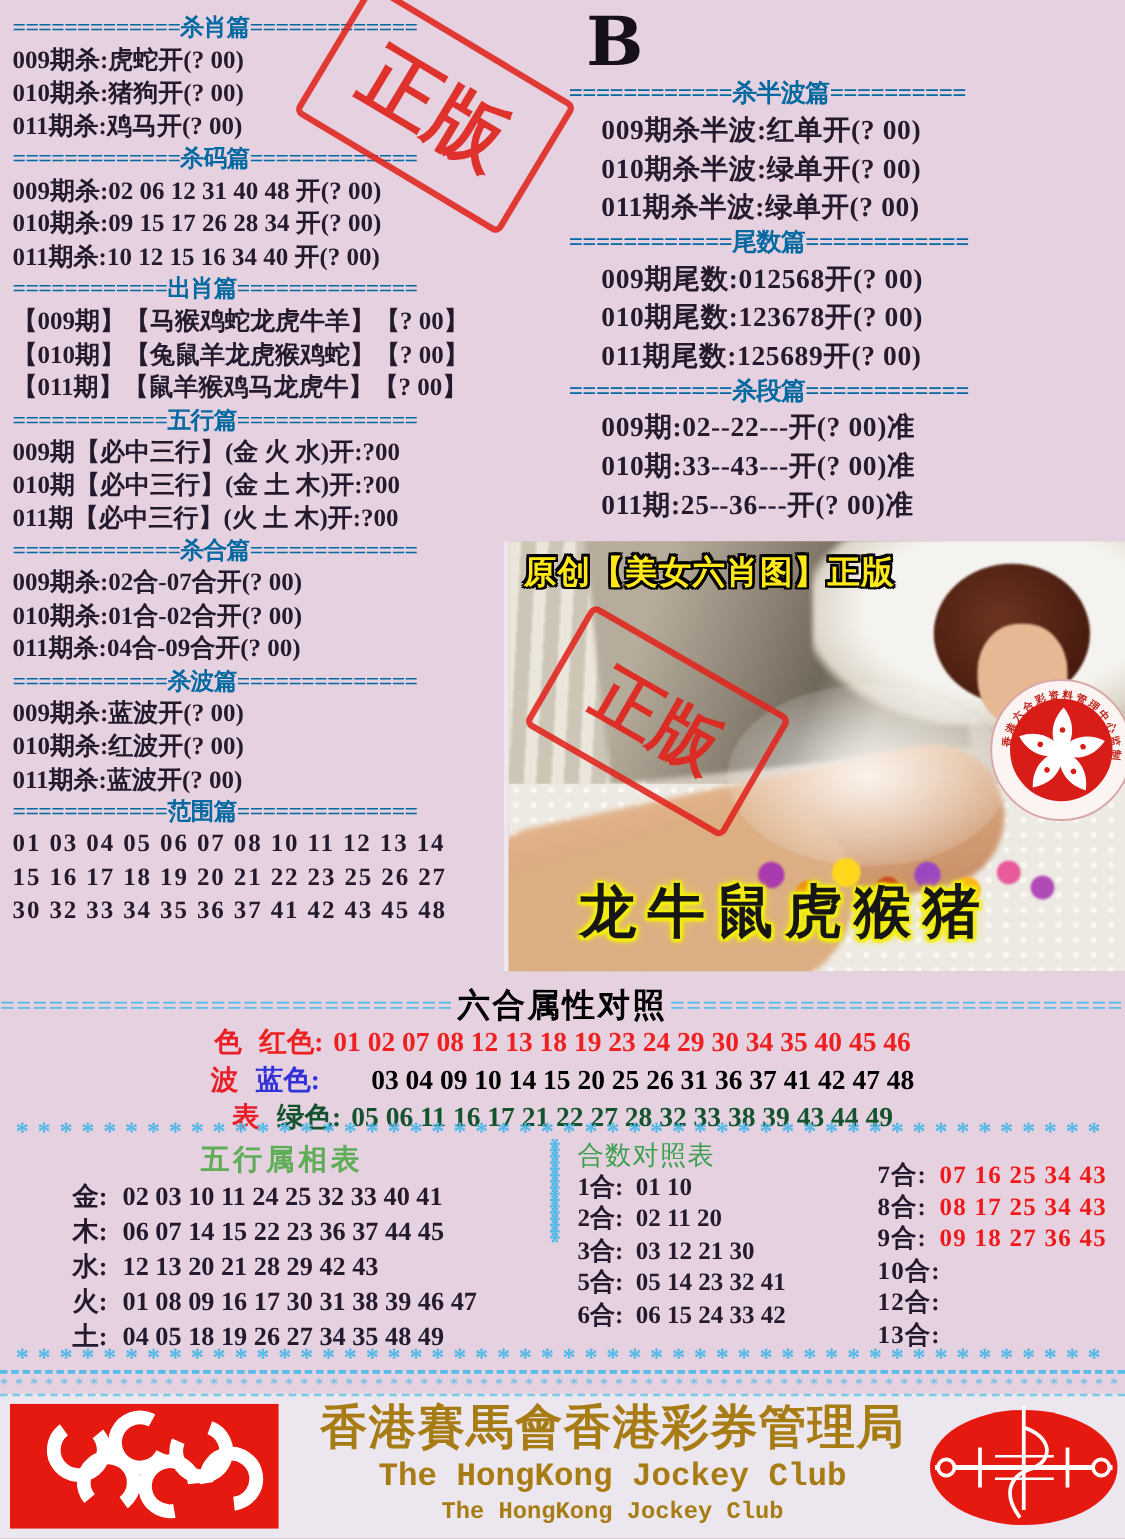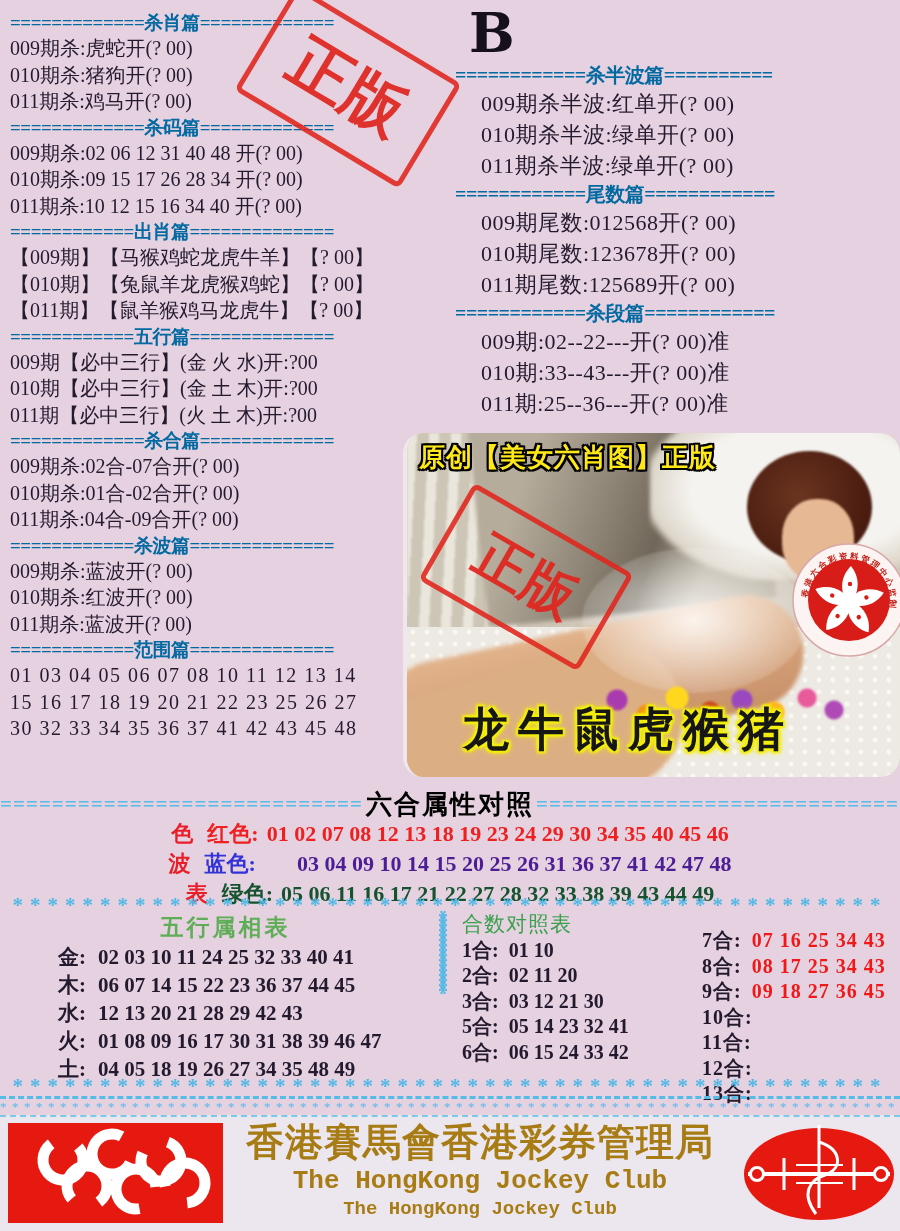--- a/index.html
+++ b/index.html
@@ -6,37 +6,37 @@
   body { background:#888; }
   .sheet {
     position:relative; width:900px; height:1231px; overflow:hidden;
     background:#e5d1e0;
     font-family:"Liberation Serif","DejaVu Serif",serif;
     color:#241a2e;
   }
   
   .left-col { position:absolute; left:10px; top:10px; width:414px; }
   .sec-header { font-size:19px; font-weight:bold; line-height:25px; white-space:nowrap; overflow:hidden; letter-spacing:-0.5px; color:#0369a1; }
-  .sec-row { font-size:20px; font-weight:normal; line-height:26.5px; white-space:nowrap; overflow:hidden; }
+  .sec-row { font-size:20px; font-weight:bold; line-height:26.5px; white-space:nowrap; overflow:hidden; }
   .range-row { letter-spacing:1.5px; }
   
   .right-col { position:absolute; left:455px; top:4px; width:442px; }
   .badge-b { font-size:54px; line-height:58px; font-weight:bold; margin-left:14px; font-family:"DejaVu Serif",serif; color:#15101c; }
   .right-col .sec-header { font-size:20px; line-height:26px; }
   .right-col .sec-row { font-size:22px; line-height:31px; letter-spacing:0.5px;margin-left:26px; }
   
   .stamp {
     position:absolute; border:5px solid rgba(224,36,28,.88); border-radius:7px;
     display:flex; align-items:center; justify-content:center;
     color:rgba(224,36,28,.92); font-weight:bold; z-index:30;
   }
   .stamp-top { left:252px; top:26px; width:192px; height:122px; transform:rotate(31deg); font-size:62px; }
   .stamp-photo { left:27px; top:88px; width:184px; height:112px; transform:rotate(30deg); font-size:54px; border-width:5px; }
   
-  .photo { position:absolute; left:403px; top:433px; width:497px; height:344px; background:#cfc6b8; overflow:hidden; border-left:4px solid #efe6ee;border-radius:20px; }
+  .photo { position:absolute; left:403px; top:433px; width:497px; height:344px; background:#cfc6b8; overflow:hidden; border-left:4px solid #efe6ee; }
   .photo div { position:absolute; }
   .ph-curtain { left:0; top:0; width:112px; height:100%; background:repeating-linear-gradient(93deg,#ebe6db 0 10px,#cdc6b7 10px 22px); filter:blur(1px); }
   .ph-headboard { left:70px; top:-20px; width:290px; height:200px; background:linear-gradient(115deg,#b6ac9c 20%,#8e8475 45%,#6f6759 62%,#b3aa99 78%); transform:rotate(-6deg); filter:blur(2px); }
   .ph-pillow { right:-30px; top:-18px; width:280px; height:165px; background:radial-gradient(ellipse at 55% 45%, #f5f3ef 0 52%, #dcd5c8 72%, rgba(0,0,0,0) 76%); filter:blur(2px); }
   .ph-bed { left:0; bottom:0; width:100%; height:150px;
     background-color:#edeae4;
     background-image:radial-gradient(circle at 6px 5px, #f9f7f3 2px, rgba(0,0,0,0) 3px);
     background-size:14px 12px; }
   .ph-body { left:-30px; top:195px; width:430px; height:115px; transform:rotate(-12deg); border-radius:60px; background:linear-gradient(#e2b48c,#c89068); filter:blur(2px); }
   .ph-leg { left:-50px; bottom:-40px; width:330px; height:150px; transform:rotate(-17deg); border-radius:75px; background:#dcae84; filter:blur(2px); }
@@ -62,21 +62,21 @@
   
   .attr { position:absolute; left:0; top:789px; width:900px; }
   .attr-header { display:flex; align-items:center; height:30px; }
   .attr-eq { color:#56bce8; font-size:21px; font-weight:bold; flex:1; overflow:hidden; white-space:nowrap; letter-spacing:1px; }
   .attr-title { color:#000000; font-size:26px; font-weight:bold; letter-spacing:2px; padding:0 2px; white-space:nowrap; }
   .attr-row { display:flex; justify-content:center; font-weight:bold; font-size:22px; line-height:30px; white-space:nowrap; }
   .attr-key { color:#e81e28; margin-right:14px; }
   .attr-label { margin-right:8px; }
   .c-red   { color:#ee2020; }
   .c-blue  { color:#3232d8; }
-  .c-purple{ color:#4c1d95;margin-left:33px; }
+  .c-purple{ color:#000000;margin-left:33px; }
   .c-green { color:#14532d; }
   
   .ast-row { position:absolute; left:0; width:900px; color:#50b8e6; font-size:21px; font-weight:bold; letter-spacing:7px; line-height:20px; white-space:nowrap; overflow:hidden; text-align:center; }
   .ast-1 { top:895px; }
   .ast-2 { top:1076px; }
   .dash-line { position:absolute; left:0; top:1096px; width:900px; border-top:3px dashed #55bce8; }
   .vert-ast { position:absolute; left:428px; top:910px; width:24px; height:168px; color:#50b8e6; font-size:20px; font-weight:bold;
     writing-mode:vertical-rl; letter-spacing:-5px; line-height:24px; overflow:hidden; }
   
   .five-table { position:absolute; left:28px; top:912px; width:395px; }
@@ -89,21 +89,21 @@
   .sum-label { margin-right:10px; }
   .sum-right { position:absolute; left:702px; top:912px; width:198px;margin-top:16px; }
   .sum-right .sum-row { letter-spacing:1px; }
   .nums-red { color:#f01818; }
   
   .footer { position:absolute; left:0; top:1100px; width:900px; height:131px; }
   .footer-ast { position:absolute; top:0; left:0; width:900px; color:#55bce8; font-size:13px; line-height:13px; letter-spacing:5.5px; text-align:center; white-space:nowrap; overflow:hidden; }
   .footer-body { position:absolute; top:15px; left:0; width:900px; height:116px; background:#ece6ee; border-top:2px dashed #79c9e8; }
   .logo-left { position:absolute; left:8px; top:6px; }
   .logo-right { position:absolute; right:2px; top:3px; }
-  .footer-center { position:absolute; left:225px; width:510px; top:2px; text-align:center; color:#a87c14; }
+  .footer-center { position:absolute; left:235px; width:510px; top:2px; text-align:center; color:#a87c14; }
   .footer-title { font-size:38px; font-weight:bold; line-height:47px; letter-spacing:1px; white-space:nowrap; }
   .footer-en { font-family:"Liberation Mono","DejaVu Sans Mono",monospace; font-weight:bold; font-size:26px; line-height:31px; white-space:nowrap; }
   .footer-en-small { font-family:"Liberation Mono","DejaVu Sans Mono",monospace; font-weight:bold; font-size:19px; line-height:25px; white-space:nowrap; }
 </style>
 </head>
 <body>
 
 <div class="sheet">
 
   <div class="left-col">
@@ -302,23 +302,20 @@
       <span class="sum-label">7合:</span><span class="nums-red">07 16 25 34 43</span>
     </div>
     <div class="sum-row">
       <span class="sum-label">8合:</span><span class="nums-red">08 17 25 34 43</span>
     </div>
     <div class="sum-row">
       <span class="sum-label">9合:</span><span class="nums-red">09 18 27 36 45</span>
     </div>
     <div class="sum-row">
       <span class="sum-label">10合:</span><span></span>
-    </div>
-    <div class="sum-row">
-      <span class="sum-label">11合:</span><span></span>
     </div>
     <div class="sum-row">
       <span class="sum-label">12合:</span><span></span>
     </div>
     <div class="sum-row">
       <span class="sum-label">13合:</span><span></span>
     </div>
   </div>
 
   <div class="ast-row ast-2">**************************************************</div>

